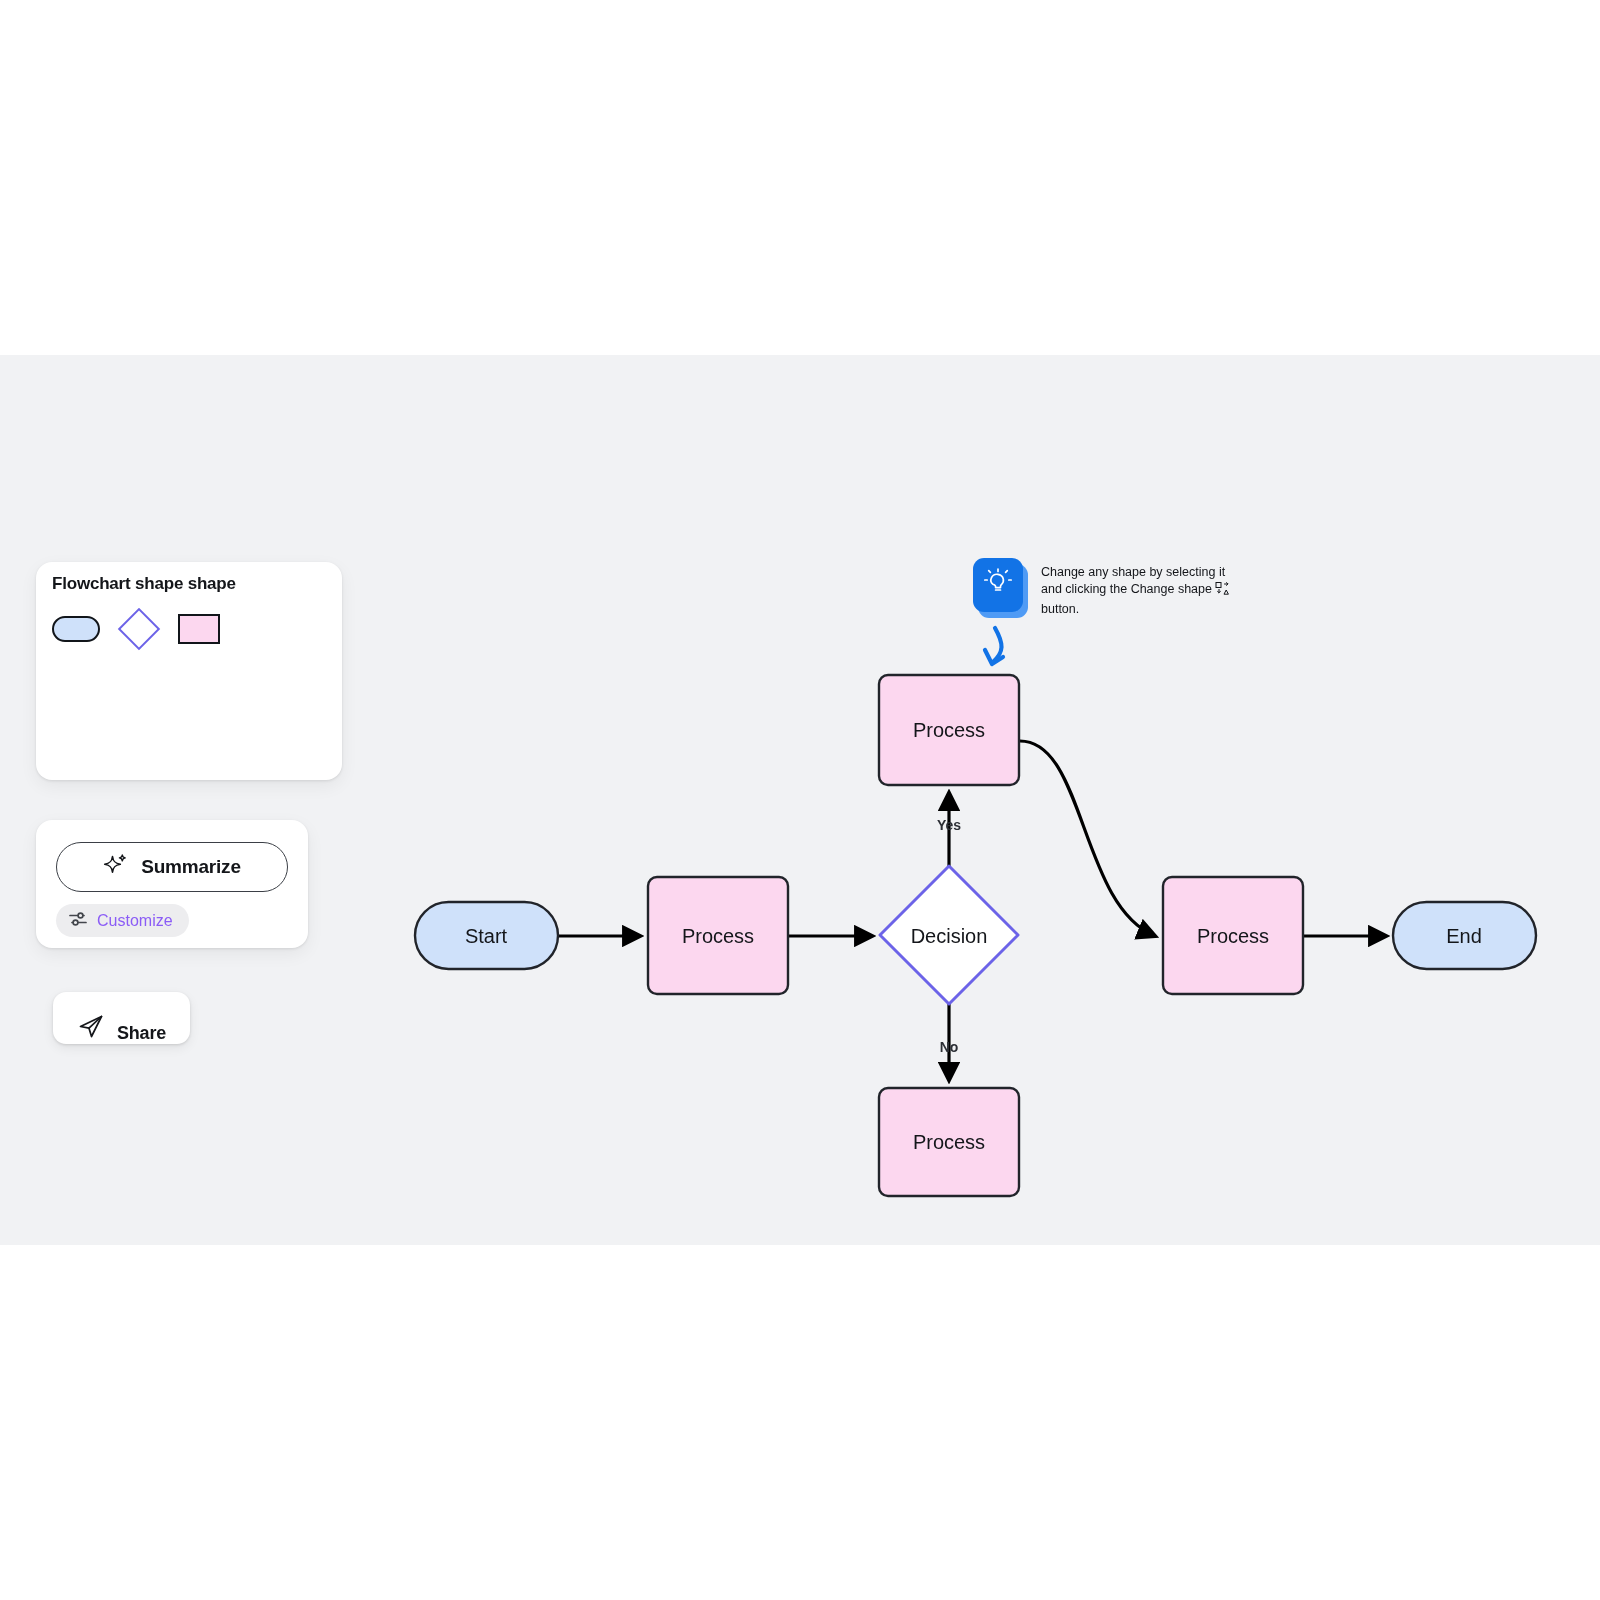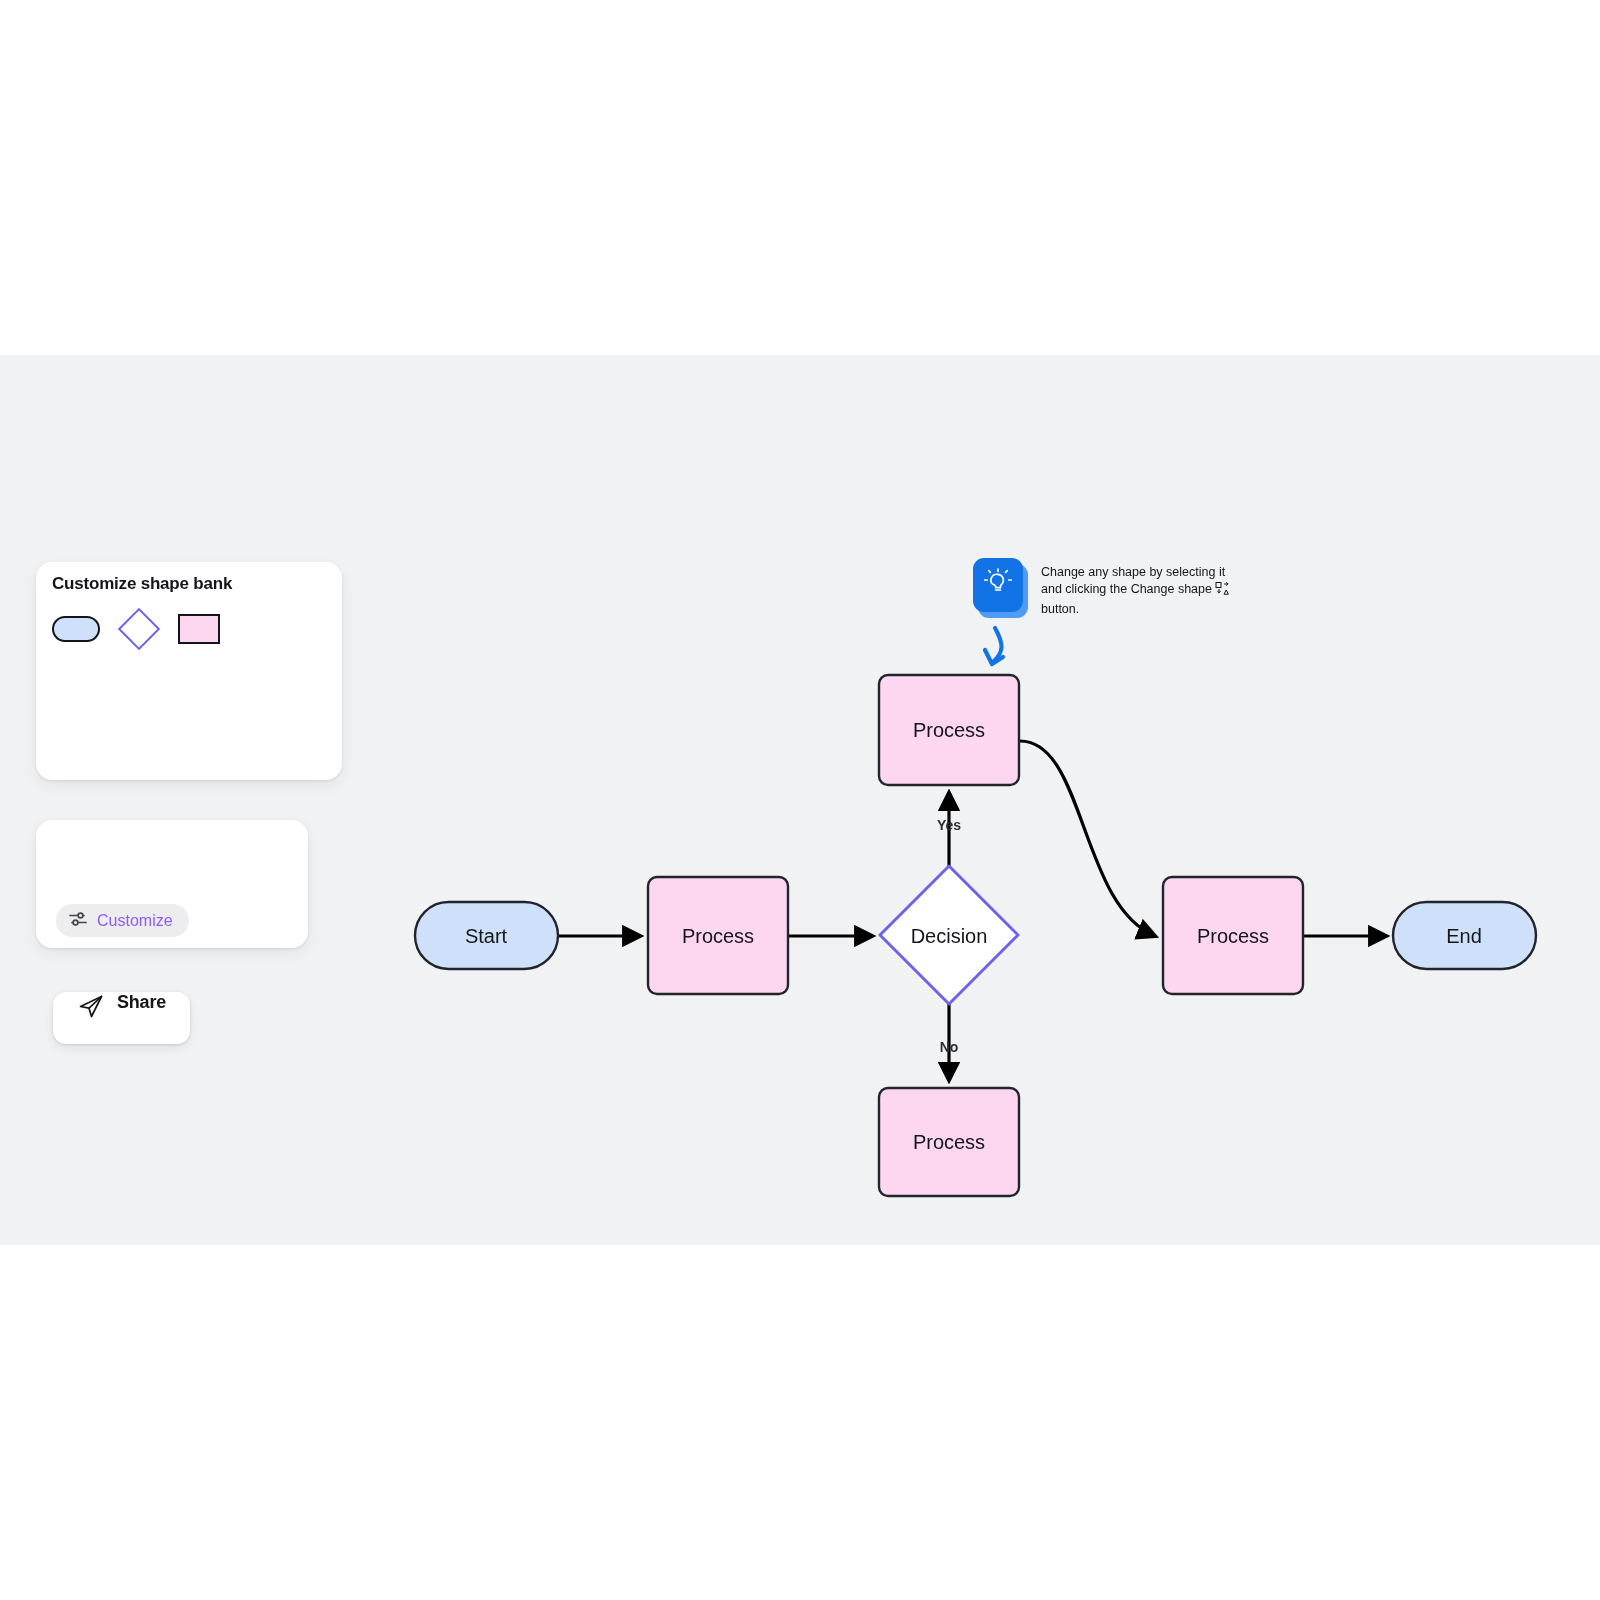--- a/index.html
+++ b/index.html
@@ -133,21 +133,21 @@
   #share-button {
     position: absolute;
     left: 53px;
     top: 992px;
     width: 137px;
     height: 52px;
     background: #ffffff;
     border-radius: 13px;
     box-shadow: 0 1px 3px rgba(0,0,0,.13), 0 4px 12px rgba(0,0,0,.07);
     display: flex;
-    align-items: flex-start;
+    align-items: flex-end;
     justify-content: center;
     gap: 12px;
     cursor: pointer;
   }
   #share-button .lbl {
     font-size: 18px;
     font-weight: bold;
     color: #14161a;
     letter-spacing: -0.2px;
   }
@@ -295,29 +295,38 @@
     <text class="node-label" x="1464" y="943" text-anchor="middle">End</text>
   </g>
 
   <g>
     <path d="M995,628 C1004,644 1004,652 993,662" stroke="#1273e6" stroke-width="4.2" fill="none" stroke-linecap="round"></path>
     <path d="M985,650 L992,664 L1003,657" stroke="#1273e6" stroke-width="4.2" fill="none" stroke-linecap="round" stroke-linejoin="round"></path>
   </g>
 </svg>
 
 <div id="shape-bank">
-  <div class="sb-title">Customize shape bank</div>
+  <div class="sb-title">Flowchart shape shape</div>
   <div class="sb-shapes">
     <div class="mini-pill"></div>
     <div class="mini-diamond"></div>
     <div class="mini-rect"></div>
   </div>
 </div>
 
 <div id="ai-panel">
+  <div id="summarize-button">
+    <span>
+      <svg width="26" height="26" viewBox="0 0 26 26">
+        <path d="M9.5,4.5 C10.2,9.6 12.2,11.6 17.3,12.3 C12.2,13.0 10.2,15.0 9.5,20.1 C8.8,15.0 6.8,13.0 1.7,12.3 C6.8,11.6 8.8,9.6 9.5,4.5 Z" fill="none" stroke="#14161a" stroke-width="1.6" stroke-linejoin="round"></path>
+        <path d="M19.3,3.0 C19.6,5.0 20.2,5.6 22.2,5.9 C20.2,6.2 19.6,6.8 19.3,8.8 C19.0,6.8 18.4,6.2 16.4,5.9 C18.4,5.6 19.0,5.0 19.3,3.0 Z" fill="none" stroke="#14161a" stroke-width="1.4" stroke-linejoin="round"></path>
+      </svg>
+    </span>
+    <span class="lbl">Summarize</span>
+  </div>
 
   <div id="customize-button">
     <span>
       <svg width="20" height="20" viewBox="0 0 20 20">
         <line x1="2" y1="6.5" x2="16" y2="6.5" stroke="#43464c" stroke-width="1.7" stroke-linecap="round"></line>
         <line x1="4" y1="13.5" x2="18" y2="13.5" stroke="#43464c" stroke-width="1.7" stroke-linecap="round"></line>
         <circle cx="12.5" cy="6.5" r="2.4" fill="#ededef" stroke="#43464c" stroke-width="1.7"></circle>
         <circle cx="7.5" cy="13.5" r="2.4" fill="#ededef" stroke="#43464c" stroke-width="1.7"></circle>
       </svg>
     </span>

